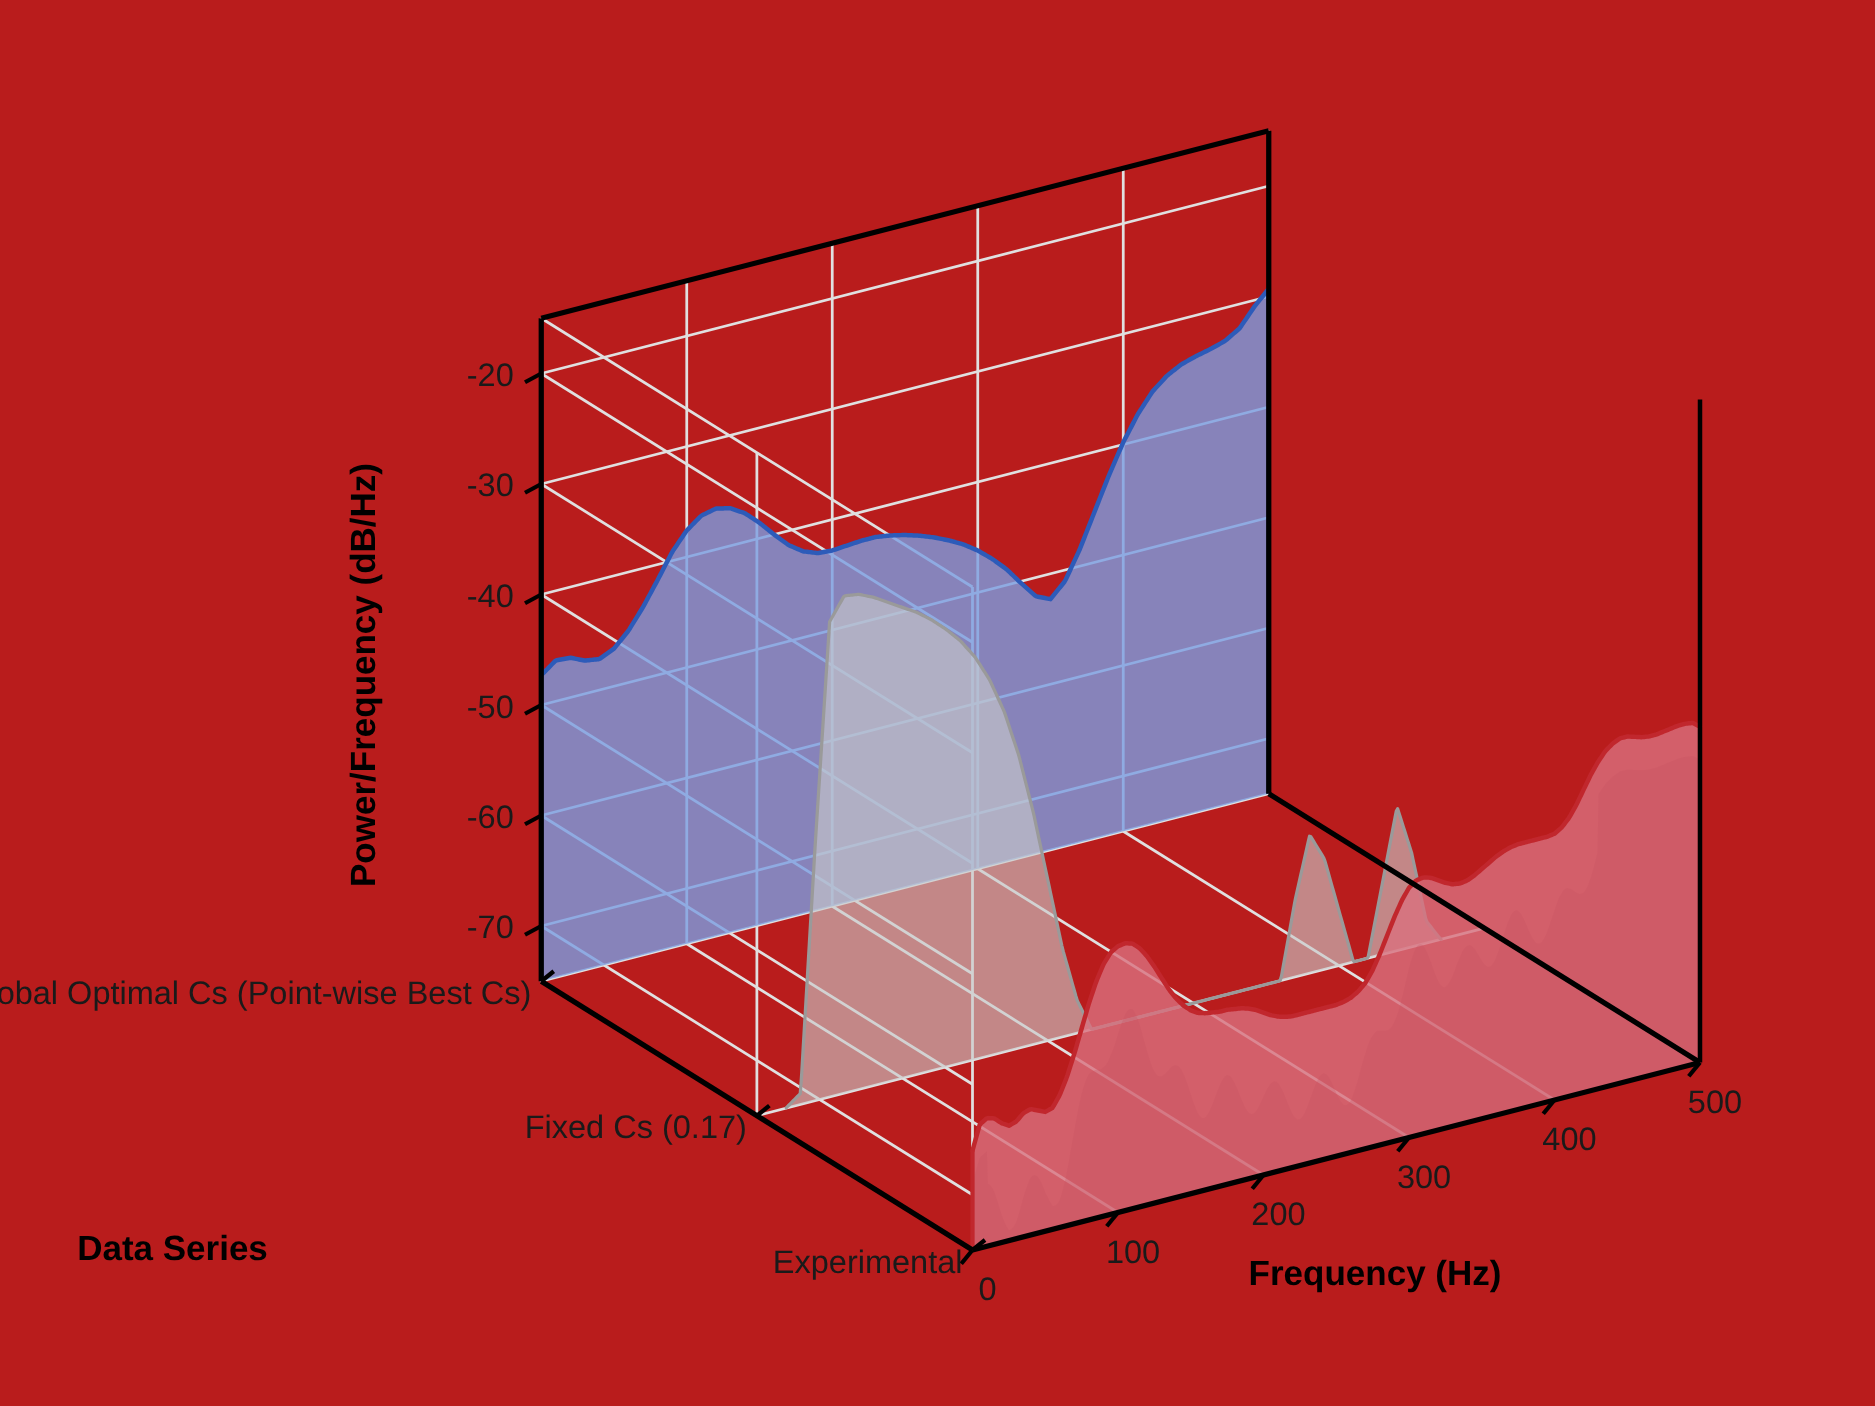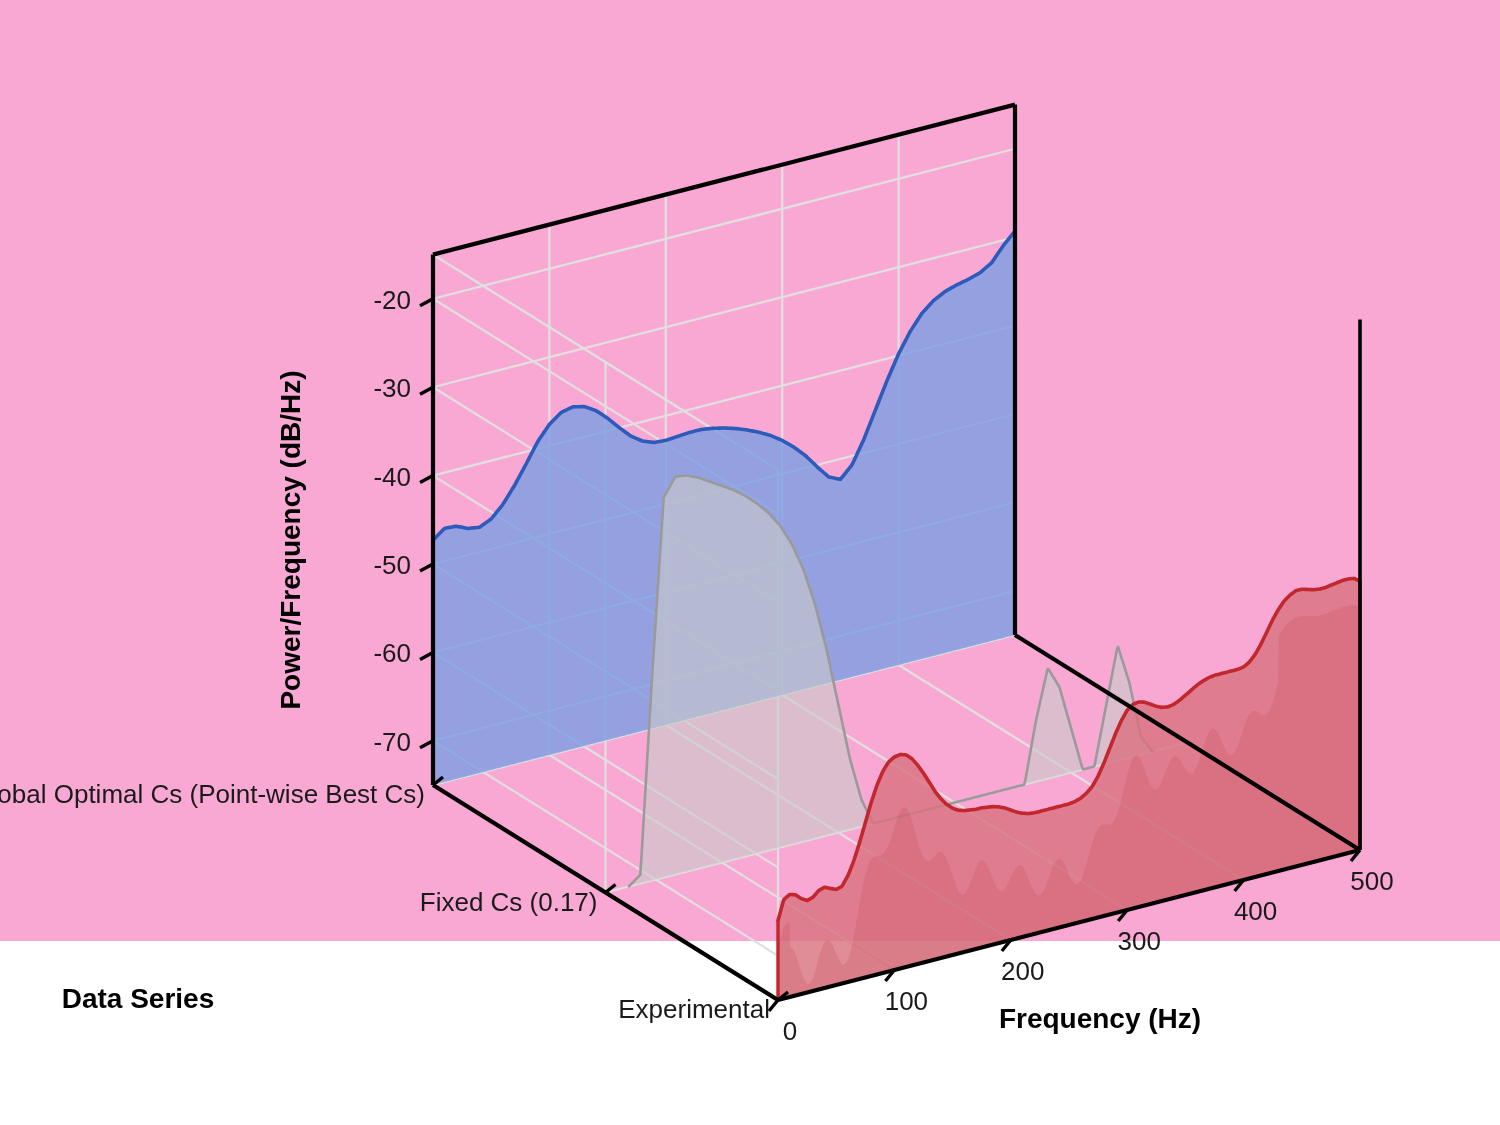--- a/index.html
+++ b/index.html
@@ -1,18 +1,18 @@
 <!DOCTYPE html>
 <html><head>
 <meta charset="utf-8">
 <style>
   html,body{margin:0;padding:0;background:#ffffff;}
   body{width:1500px;height:1125px;overflow:hidden;
        font-family:"Liberation Sans", sans-serif;}
-  #stage{position:relative;width:1500px;height:941px;background:#f9a8d4;}
+  #stage{position:relative;width:1500px;height:1125px;background:#b91c1c;}
   svg{position:absolute;top:0;left:0;width:1500px;height:1125px;}
   .tklbl{font-family:"Liberation Sans",sans-serif;font-size:26px;fill:#1a1a1a;}
   .axlbl{font-family:"Liberation Sans",sans-serif;font-size:28px;font-weight:bold;fill:#000;}
   .serlbl{font-family:"Liberation Sans",sans-serif;font-size:26px;fill:#1a1a1a;}
 </style>
 </head>
 <body>
 
 <div id="stage">
   <svg id="plot" viewBox="0 0 1500 1125">

